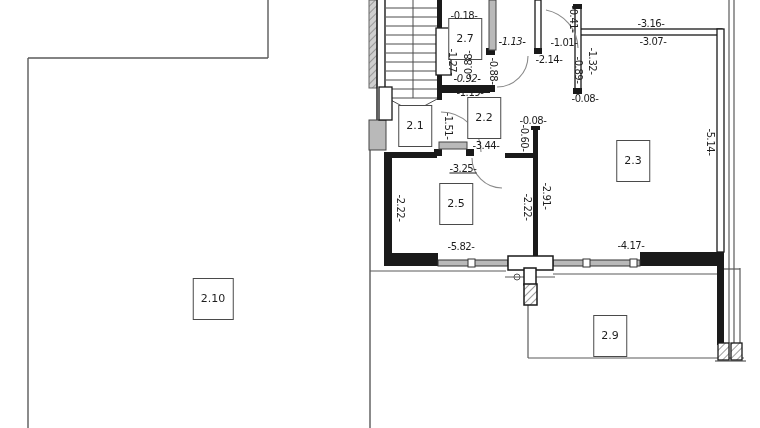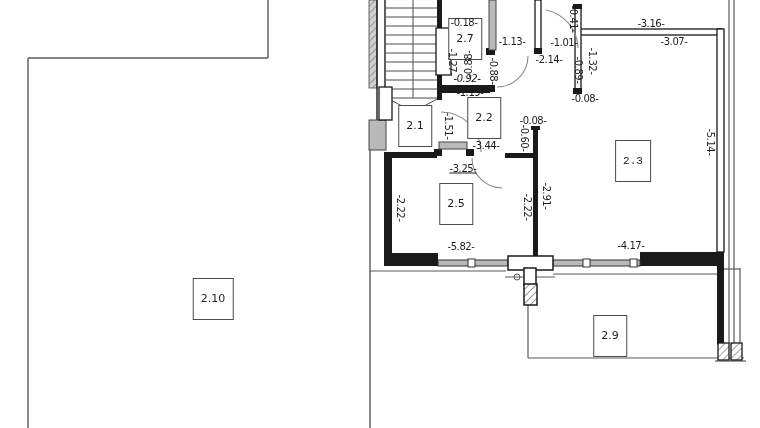--- a/index.html
+++ b/index.html
@@ -149,31 +149,31 @@
       <rect x="524" y="284" width="13" height="21" fill="url(#hatchCol)" stroke="#1a1a1a" stroke-width="1.5"></rect>
       <circle cx="517" cy="277" r="3" fill="none" stroke="#555" stroke-width="1"></circle>
       <rect x="718" y="343" width="11" height="17" fill="url(#hatchCol)" stroke="#1a1a1a" stroke-width="1.3"></rect>
       <rect x="731" y="343" width="11" height="17" fill="url(#hatchCol)" stroke="#1a1a1a" stroke-width="1.3"></rect>
     </g>
   </svg>
 
   <div id="labels-layer">
       <div class="room-label" style="left: 415px; top: 126px; color: rgb(29, 29, 29);">2.1</div>
       <div class="room-label" style="left: 484px; top: 118px; color: rgb(29, 29, 29);">2.2</div>
-      <div class="room-label" style="left: 633px; top: 161px; color: rgb(29, 29, 29); font-family: Liberation Mono, monospace;">2.3</div>
+      <div class="room-label" style="left: 633px; top: 161px; color: rgb(29, 29, 29);">2.3</div>
       <div class="room-label" style="left: 456px; top: 204px; color: rgb(29, 29, 29);">2.5</div>
       <div class="room-label" style="left: 465px; top: 39px; color: rgb(29, 29, 29);">2.7</div>
       <div class="room-label" style="left: 610px; top: 318px; color: rgb(29, 29, 29); margin-top: 18px;">2.9</div>
       <div class="room-label" style="left: 213px; top: 299px; color: rgb(29, 29, 29);">2.10</div>
-      <div class="dim" style="left: 456px; top: 22px; --r: 0deg; color: rgb(29, 29, 29); padding-left: 16px;">-0.18-</div>
-      <div class="dim" style="left: 512px; top: 41px; --r: 0deg; color: rgb(29, 29, 29);">-1.13-</div>
+      <div class="dim" style="left: 456px; top: 15px; --r: 0deg; color: rgb(29, 29, 29); padding-left: 16px;">-0.18-</div>
+      <div class="dim" style="left: 512px; top: 41px; --r: 0deg; color: rgb(29, 29, 29); font-style: italic;">-1.13-</div>
       <div class="dim" style="left: 564px; top: 42px; --r: 0deg; color: rgb(29, 29, 29);">-1.01-</div>
       <div class="dim" style="left: 549px; top: 59px; --r: 0deg; color: rgb(29, 29, 29);">-2.14-</div>
       <div class="dim" style="left: 651px; top: 23px; --r: 0deg; color: rgb(29, 29, 29);">-3.16-</div>
-      <div class="dim" style="left: 653px; top: 41px; --r: 0deg; color: rgb(29, 29, 29); margin-left: 21px;">-3.07-</div>
+      <div class="dim" style="left: 653px; top: 41px; --r: 0deg; color: rgb(29, 29, 29);">-3.07-</div>
       <div class="dim" style="left: 467px; top: 78px; --r: 0deg; color: rgb(29, 29, 29); font-style: italic;">-0.92-</div>
       <div class="dim" style="left: 470px; top: 92px; --r: 0deg; color: rgb(29, 29, 29);">-1.19-</div>
       <div class="dim" style="left: 585px; top: 98px; --r: 0deg; color: rgb(29, 29, 29);">-0.08-</div>
       <div class="dim" style="left: 533px; top: 120px; --r: 0deg; color: rgb(29, 29, 29);">-0.08-</div>
       <div class="dim" style="left: 486px; top: 145px; --r: 0deg; color: rgb(29, 29, 29);">-3.44-</div>
       <div class="dim" style="left: 463px; top: 168px; --r: 0deg; color: rgb(29, 29, 29); text-decoration: underline;">-3.25-</div>
       <div class="dim" style="left: 461px; top: 246px; --r: 0deg; color: rgb(29, 29, 29);">-5.82-</div>
       <div class="dim" style="left: 631px; top: 245px; --r: 0deg; color: rgb(29, 29, 29);">-4.17-</div>
       <div class="dim" style="left: 452px; top: 62px; --r: 90deg; color: rgb(29, 29, 29);">-1.27-</div>
       <div class="dim" style="left: 468px; top: 64px; --r: -90deg; color: rgb(29, 29, 29);">-0.88-</div>

